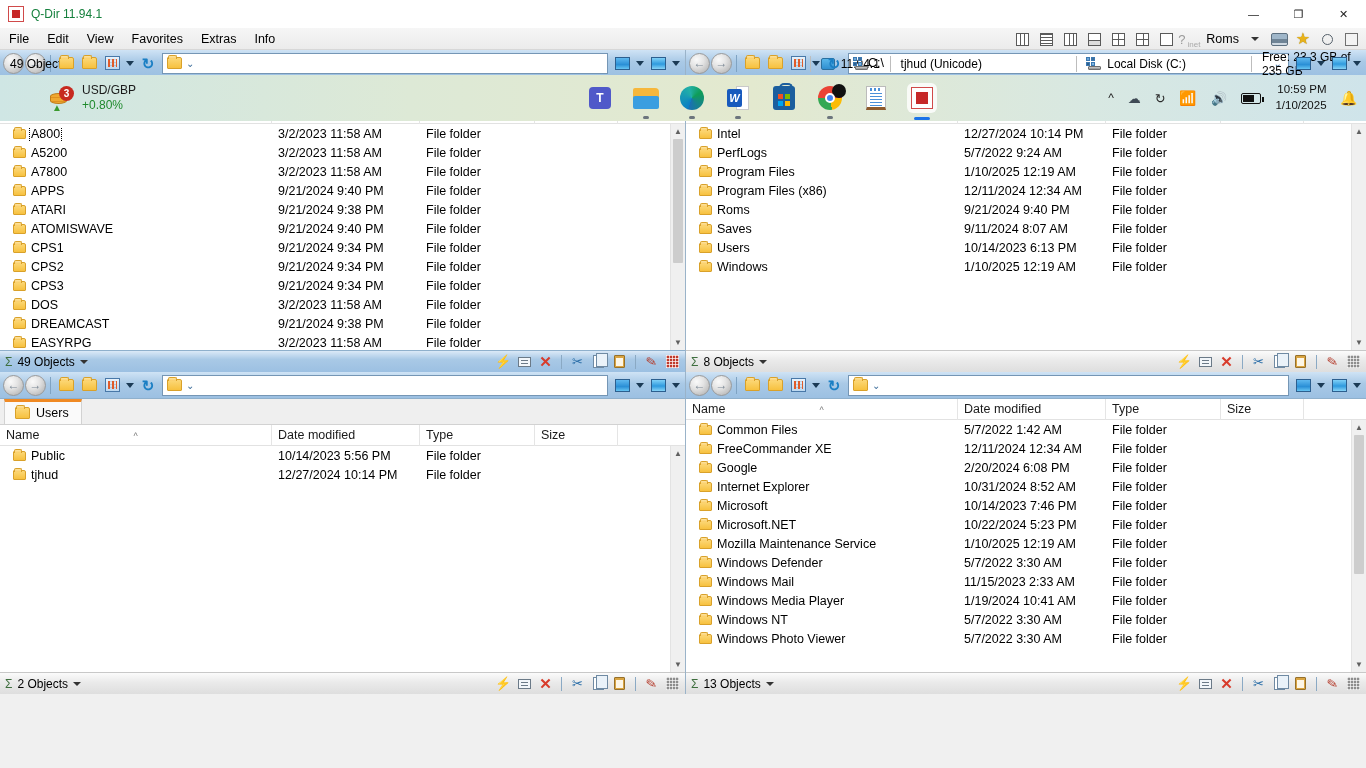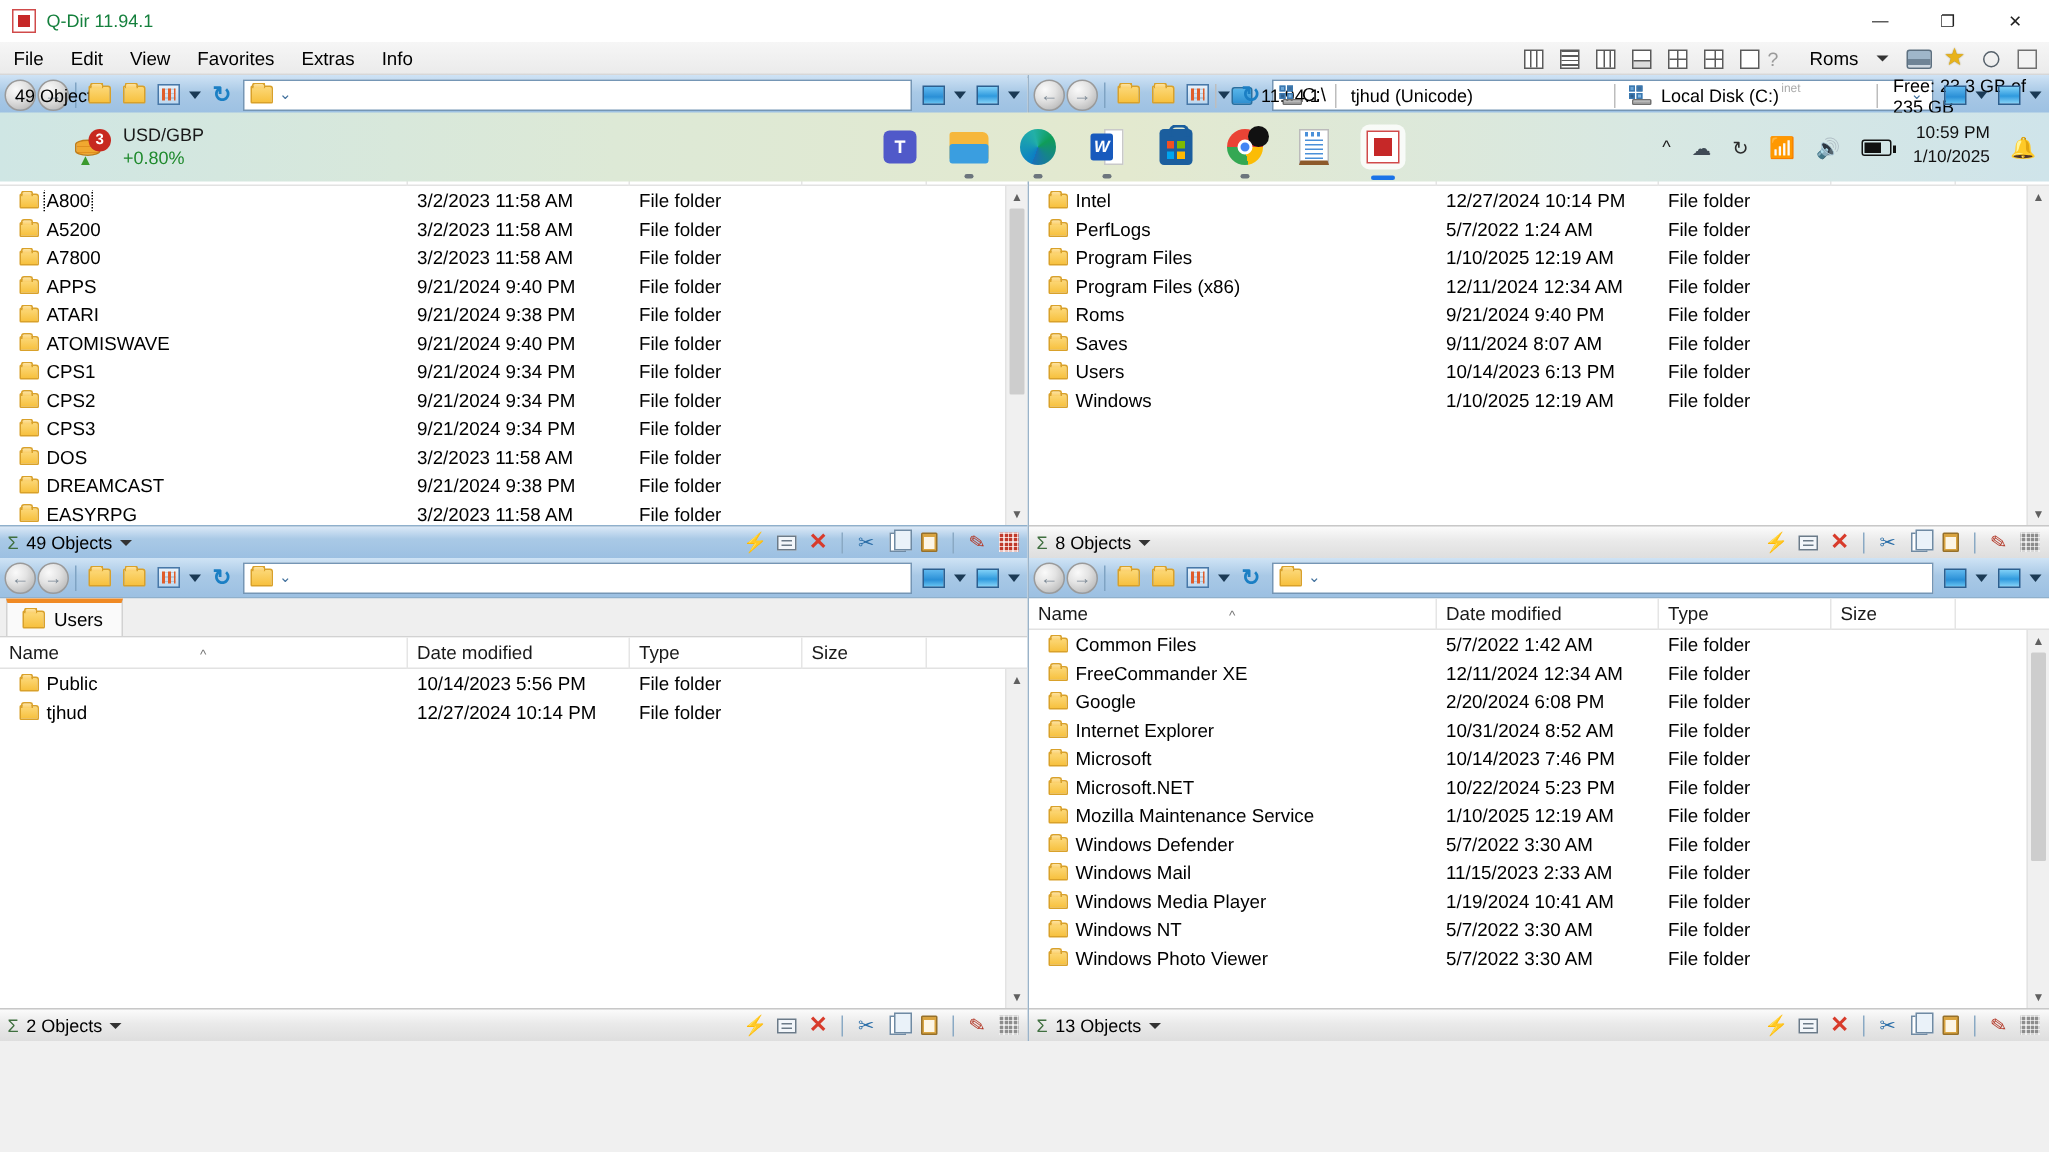--- a/index.html
+++ b/index.html
@@ -74,21 +74,21 @@
   .vg-1::before { left: 3.6px; } .vg-1::after { left: 7.6px; }
   .vg-2 { background: repeating-linear-gradient(to bottom, #5a5a5a 0 1px, #fff 1px 3px); }
   .vg-3::before { content:""; position:absolute; left:4.5px; top:0; bottom:0; width:1px; background:#5a5a5a; }
   .vg-3::after { content:""; position:absolute; left:8.5px; top:0; bottom:0; width:1px; background:#5a5a5a; }
   .vg-4 { background: linear-gradient(to bottom, #fff 0 6px, #ddd 6px 13px); }
   .vg-4::after { content:""; position:absolute; left:0; right:0; top:6px; height:1px; background:#5a5a5a; }
   .vg-5::before { content:""; position:absolute; left:0; right:0; top:5.5px; height:1px; background:#5a5a5a; }
   .vg-5::after { content:""; position:absolute; left:5.5px; top:0; bottom:0; width:1px; background:#5a5a5a; }
   .vg-6::before { content:""; position:absolute; left:0; right:0; top:5.5px; height:1px; background:#5a5a5a; }
   .vg-6::after { content:""; position:absolute; left:6.5px; top:0; bottom:0; width:1px; background:#5a5a5a; }
-  .inet-lbl { font-size: 8px; color: #aaa; margin: 0 2px; position: relative; top: 19px; }
+  .inet-lbl { font-size: 8px; color: #aaa; margin: 0 2px; position: relative; top: 5px; }
   .fav-label { font-size: 12.5px; color: #000; padding: 0 3px; }
   .tiny-caret { width: 0;height:0;border-left:4px solid transparent;border-right:4px solid transparent;border-top:4px solid #333; }
 
   
   .panes {
     width: 1366px;
     height: 1px; 
     display: grid;
     grid-template-columns: 686px 680px;
     grid-template-rows: 322px 322px;
@@ -717,21 +717,21 @@
       </div>
       <div class="c-date" style="width:148px">12/27/2024 10:14 PM</div>
       <div class="c-type" style="width:115px">File folder</div>
       <div class="c-size" style="width:83px"></div>
     </div>
     <div class="row ">
       <div class="c-name" style="width:272px">
         <span class="fld sm"></span>
         <span class="nametext">PerfLogs</span>
       </div>
-      <div class="c-date" style="width:148px">5/7/2022 1:24 AM</div>
+      <div class="c-date" style="width:148px">5/7/2022 9:24 AM</div>
       <div class="c-type" style="width:115px">File folder</div>
       <div class="c-size" style="width:83px"></div>
     </div>
     <div class="row ">
       <div class="c-name" style="width:272px">
         <span class="fld sm"></span>
         <span class="nametext">Program Files</span>
       </div>
       <div class="c-date" style="width:148px">1/10/2025 12:19 AM</div>
       <div class="c-type" style="width:115px">File folder</div>

